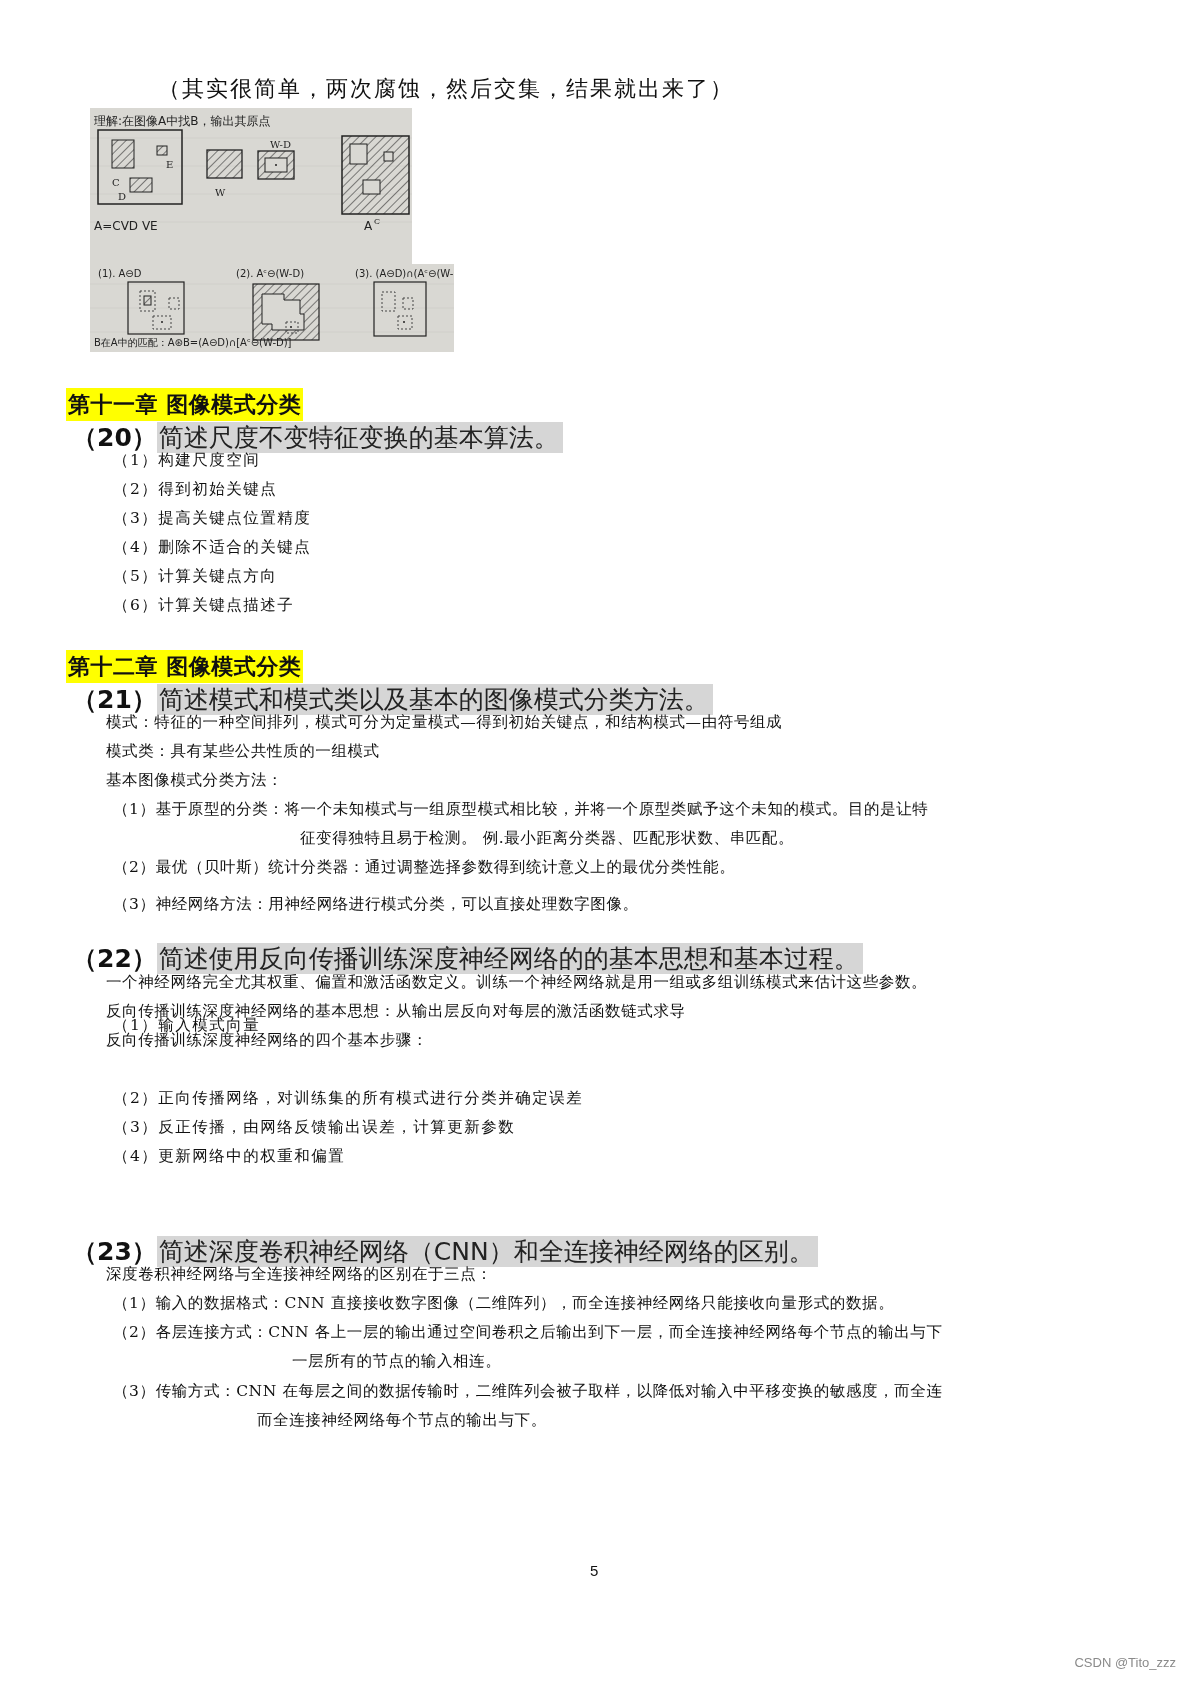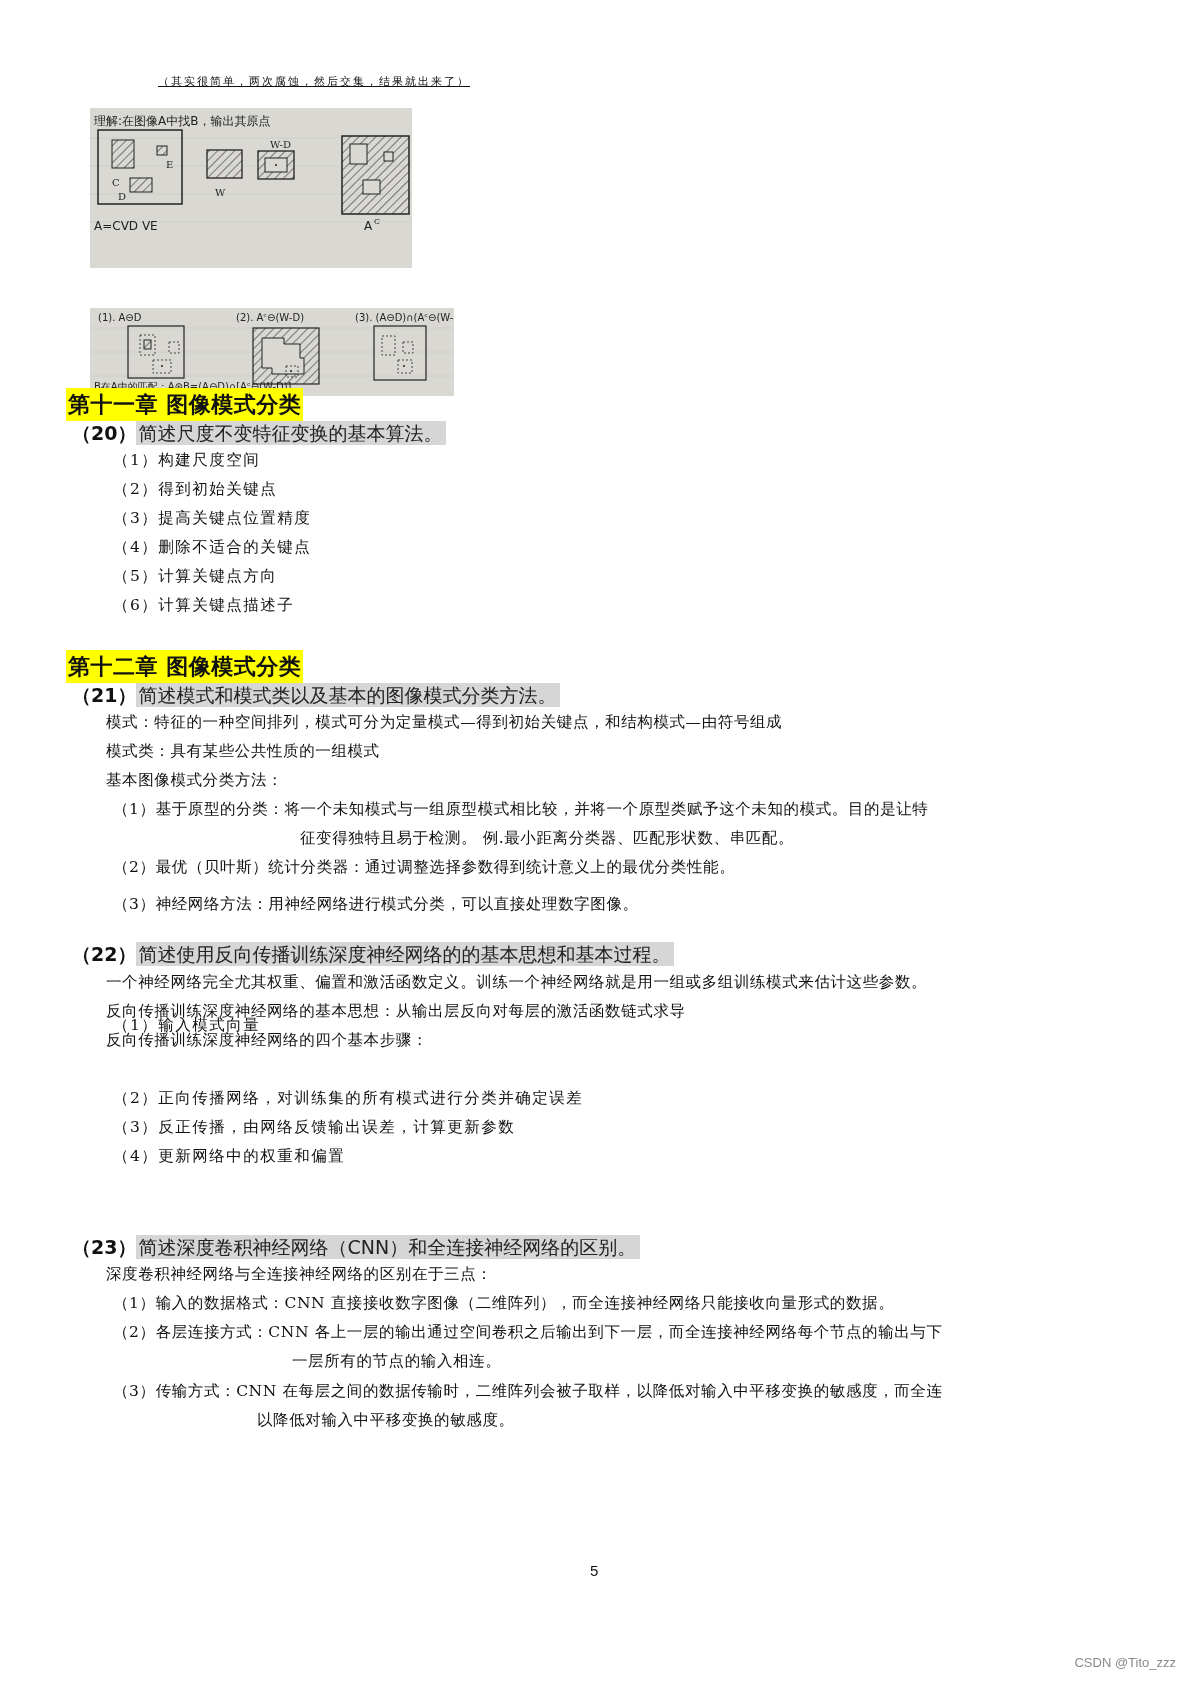--- a/index.html
+++ b/index.html
@@ -1,24 +1,24 @@
 <!DOCTYPE html>
 <html><head>
 <meta charset="utf-8">
 <style>
   html, body { margin: 0; padding: 0; background: #ffffff; }
   body { width: 1190px; height: 1683px; position: relative; overflow: hidden;
          font-family: "DejaVu Serif", "Liberation Serif", serif; color: #111; }
   .abs { position: absolute; }
-  .note { left: 158px; top: 74px; font-size: 11px; letter-spacing: 2px; white-space: nowrap; text-decoration: underline; }
+  .note { left: 158px; top: 74px; font-size: 22px; letter-spacing: 2px; white-space: nowrap; }
   .photo { background: #d9d8d3; border: 0; overflow: hidden; }
   .photo svg { display: block; }
   .chapter { font-family: "DejaVu Sans", "Liberation Sans", sans-serif; font-weight: bold;
              font-size: 22px; background: #ffff00; padding: 2px 2px 1px 2px; white-space: nowrap; letter-spacing: 0.5px; }
-  .question { font-family: "DejaVu Sans", "Liberation Sans", sans-serif; font-size: 19px; white-space: nowrap; }
+  .question { font-family: "DejaVu Sans", "Liberation Sans", sans-serif; font-size: 25px; white-space: nowrap; }
   .question .num { font-weight: bold; }
   .question .qtext { background: #d6d6d6; padding: 1px 4px 1px 2px; color: #222; }
   .line { font-size: 15.5px; white-space: nowrap; letter-spacing: 1.5px; }
   .line.tight { letter-spacing: 0.6px; font-size: 15.5px; }
   .pagenum { left: 590px; top: 1562px; font-family: "Liberation Sans", sans-serif; font-size: 15px; }
   .watermark { right: 14px; top: 1655px; font-family: "Liberation Sans", sans-serif; font-size: 13px; color: #8a8a8a; }
 </style>
 </head>
 <body>
 
@@ -54,21 +54,21 @@
     <rect x="252" y="28" width="67" height="78" fill="url(#hatch)" stroke="#222" stroke-width="1.5"></rect>
     <rect x="260" y="36" width="17" height="20" fill="#d9d8d3" stroke="#222"></rect>
     <rect x="294" y="44" width="9" height="9" fill="#d9d8d3" stroke="#222"></rect>
     <rect x="273" y="72" width="17" height="14" fill="#d9d8d3" stroke="#222"></rect>
     <text x="4" y="122" font-size="12" fill="#222" font-family="DejaVu Sans, sans-serif">A=CVD VE</text>
     <text x="274" y="122" font-size="12" fill="#222" font-family="DejaVu Sans, sans-serif">A</text>
     <text x="284" y="116" font-size="8" fill="#222">C</text>
   </svg>
 </div>
 
-<div class="abs photo" style="left:90px; top:264px; width:364px; height:88px;margin-top:44px;">
+<div class="abs photo" style="left:90px; top:264px; width:364px; height:88px;">
   <svg width="364" height="88" viewBox="0 0 364 88">
     <defs>
       <pattern id="hatch2" width="6" height="6" patternUnits="userSpaceOnUse" patternTransform="rotate(45)">
         <line x1="0" y1="0" x2="0" y2="6" stroke="#333" stroke-width="1.2"></line>
       </pattern>
     </defs>
     <g stroke="#d0cfca" stroke-width="1">
       <line x1="0" y1="20" x2="364" y2="20"></line>
         <line x1="0" y1="44" x2="364" y2="44"></line>
       <line x1="0" y1="68" x2="364" y2="68"></line>
@@ -131,16 +131,16 @@
 <div class="abs line" style="left:113px; top:1146px;">（4）更新网络中的权重和偏置</div>
 
 <div class="abs question" style="left:72px; top:1235px;">
   <span class="num">（23）</span><span class="qtext">简述深度卷积神经网络（CNN）和全连接神经网络的区别。</span>
 </div>
 <div class="abs line tight" style="left:106px; top:1264px;">深度卷积神经网络与全连接神经网络的区别在于三点：</div>
 <div class="abs line tight" style="left:113px; top:1293px;">（1）输入的数据格式：CNN 直接接收数字图像（二维阵列），而全连接神经网络只能接收向量形式的数据。</div>
 <div class="abs line tight" style="left:113px; top:1322px;">（2）各层连接方式：CNN 各上一层的输出通过空间卷积之后输出到下一层，而全连接神经网络每个节点的输出与下</div>
 <div class="abs line tight" style="left:292px; top:1351px;">一层所有的节点的输入相连。</div>
 <div class="abs line tight" style="left:113px; top:1381px;">（3）传输方式：CNN 在每层之间的数据传输时，二维阵列会被子取样，以降低对输入中平移变换的敏感度，而全连</div>
-<div class="abs line tight" style="left:257px; top:1410px;">以降低对输入中平移变换的敏感度。</div>
+<div class="abs line tight" style="left:257px; top:1410px;">而全连接神经网络每个节点的输出与下。</div>
 
 <div class="abs pagenum">5</div>
 <div class="abs watermark">CSDN @Tito_zzz</div>
 
 </body></html>

